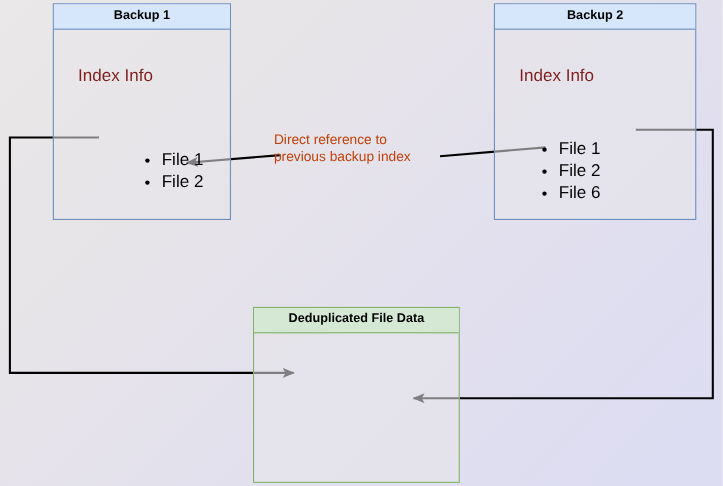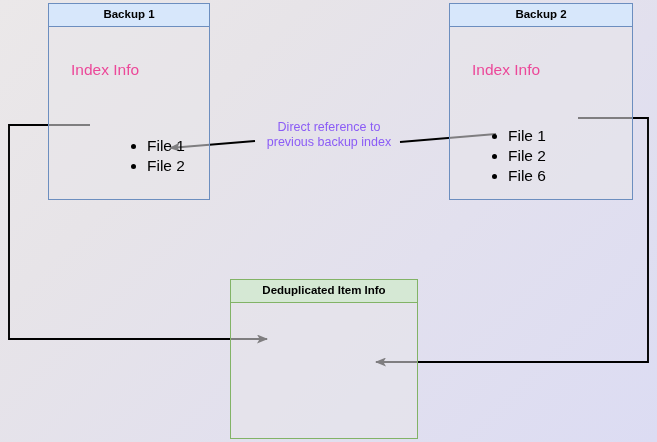--- a/index.html
+++ b/index.html
@@ -42,43 +42,43 @@
   .green .box-header { background: #d5e8d4; border-bottom: 1px solid #82b366; }
 
   .box-body {
     position: relative;
     width: 100%;
   }
 
   .index-label {
     position: absolute;
     font-size: 15.5px;
-    color: #ec4899;
+    color: #7f1d1d;
     white-space: nowrap;
   }
 
   ul.file-list {
     position: absolute;
     margin: 0;
     padding: 0 0 0 16px;
     list-style: disc;
     font-size: 15.5px;
     color: #000;
   }
   ul.file-list li {
     line-height: 20px;
     white-space: nowrap;
   }
 
   .center-note {
     position: absolute;
-    text-align: center;
+    text-align: left;
     font-size: 12.5px;
     line-height: 15px;
-    color: #8b5cf6;
+    color: #c2410c;
     white-space: pre-line;
   }
 
   #wires {
     position: absolute;
     left: 0;
     top: 0;
     width: 657px;
     height: 442px;
     pointer-events: none;
@@ -121,19 +121,19 @@
       <div class="index-label" style="left:22px; top:34px;">Index Info</div>
       <ul class="file-list" style="left:42px; top:99px;">
         <li>File 1</li>
         <li>File 2</li>
         <li>File 6</li>
       </ul>
     </div>
   </div>
 
   <div class="box green" style="left:230px; top:279px; width:188px; height:160px;">
-    <div class="box-header">Deduplicated Item Info</div>
+    <div class="box-header">Deduplicated File Data</div>
   </div>
 
   <div class="center-note" style="left:249px; top:120px; width:160px;">Direct reference to
 previous backup index</div>
 
 </div>
 
 </body></html>

